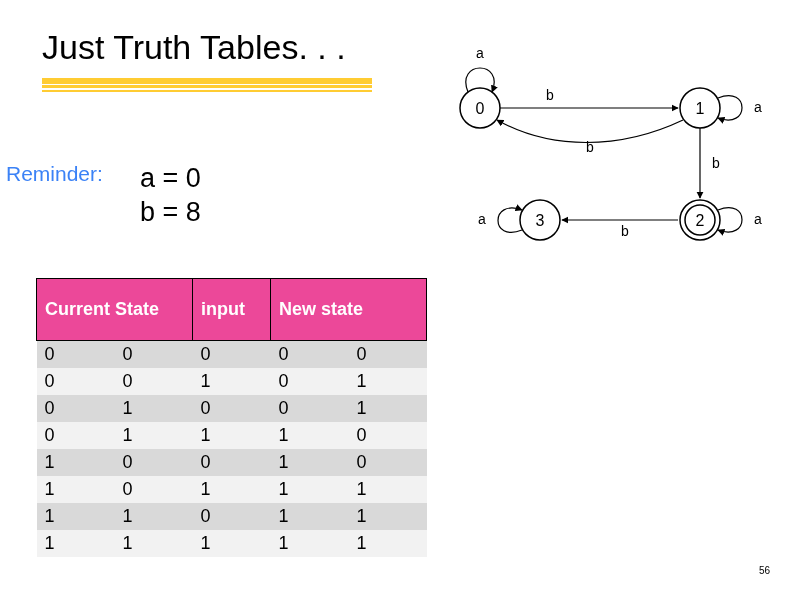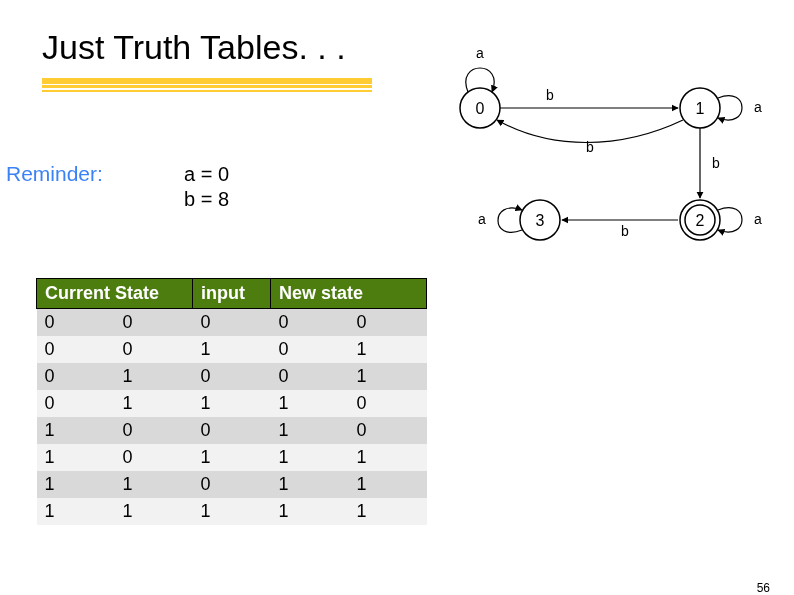--- a/index.html
+++ b/index.html
@@ -35,54 +35,53 @@
     position: absolute;
     top: 162px;
     left: 6px;
     font-size: 21px;
     color: #3b82f6;
   }
   .reminder-vals {
     position: absolute;
     top: 162px;
     left: 140px;
-    font-size: 20px;
+    font-size: 27px;
     color: #000;
     line-height: 1.25;
-    margin-left: 44px;
   }
 
   .truth-table {
     position: absolute;
     top: 278px;
     left: 36px;
     border-collapse: collapse;
     font-size: 18px;
   }
   .truth-table th {
-    background: #4d7c0f;
+    background: #ec4899;
     color: #fff;
     font-weight: 700;
     text-align: left;
-    padding: 4px 8px;
+    padding: 20px 8px;
     border: 1px solid #000;
   }
   .truth-table td {
     padding: 3px 8px;
     border: none;
   }
   .truth-table tr.r0 td { background: #d9d9d9; }
   .truth-table tr.r1 td { background: #f2f2f2; }
   .truth-table td { width: 78px; }
 
   .pagenum {
     position: absolute;
-    bottom: 0;
+    bottom: 19px;
     right: 24px;
-    font-size: 12px;
+    font-size: 10px;
     color: #000;
   }
 
   .diagram {
     position: absolute;
     top: 30px;
     left: 400px;
     width: 380px;
     height: 230px;
   }

